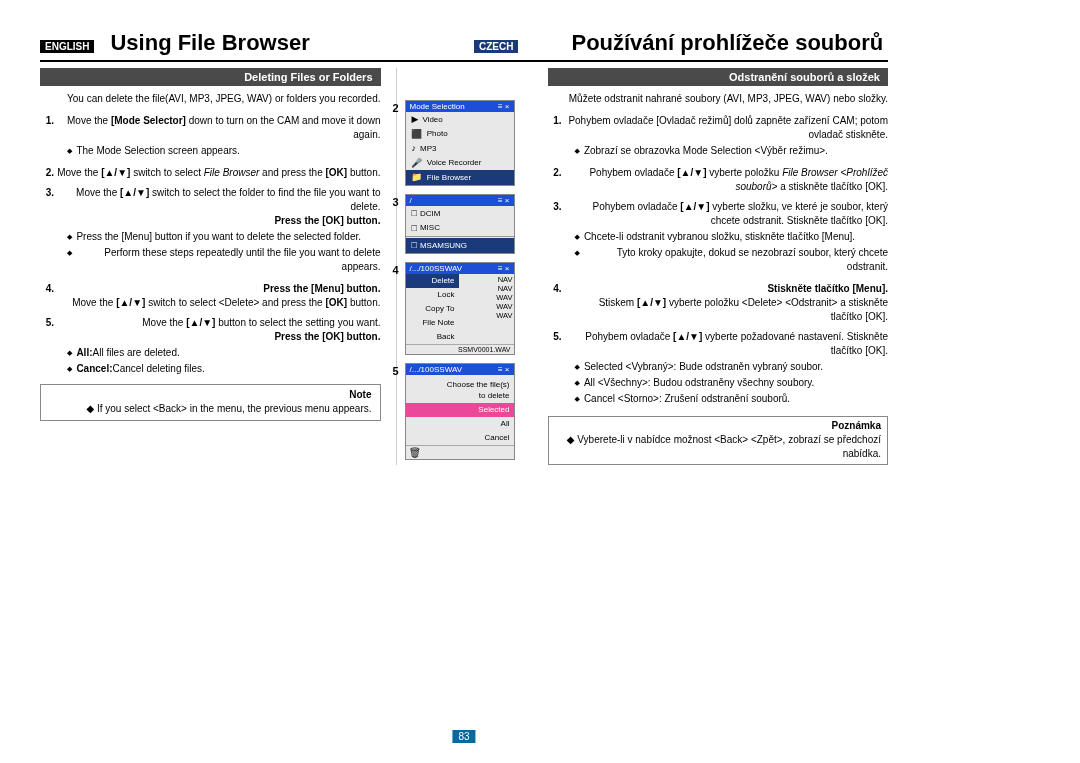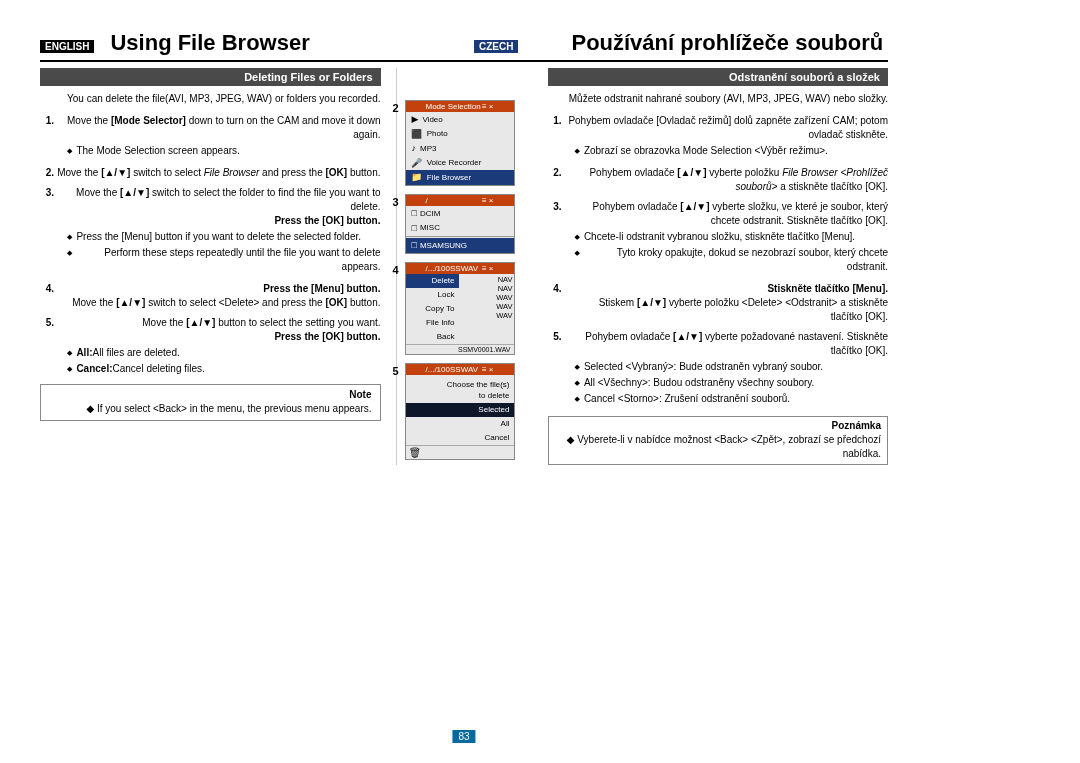--- a/index.html
+++ b/index.html
@@ -146,24 +146,24 @@
       font-weight: bold;
     }
     .screen {
       border: 1px solid #888;
       background: #e8e8e8;
       font-size: 8.5px;
       width: 110px;
       overflow: hidden;
     }
     .screen-title-bar {
-      background: #c2410c;
+      background: #1d4ed8;
       color: #fff;
       font-size: 8px;
-      padding: 1px 20px;
+      padding: 1px 4px;
       display: flex;
       justify-content: space-between;
     }
     .screen-item {
       padding: 1px 6px;
       display: flex;
       align-items: center;
       font-size: 8px;
       line-height: 1.4;
     }
@@ -321,21 +321,21 @@
         <div class="screen">
           <div class="screen-title-bar">
             <span>/.../100SSWAV</span>
             <span>≡ ×</span>
           </div>
           <div style="display:flex;">
             <div style="flex:1;">
               <div class="screen-menu-item highlighted">Delete</div>
               <div class="screen-menu-item">Lock</div>
               <div class="screen-menu-item">Copy To</div>
-              <div class="screen-menu-item">File Info</div>
+              <div class="screen-menu-item">File Note</div>
               <div class="screen-menu-item">Back</div>
             </div>
             <div style="flex:1; font-size:7.5px; padding:1px;">
               <div>NAV</div>
               <div>NAV</div>
               <div>WAV</div>
               <div>WAV</div>
               <div>WAV</div>
             </div>
           </div>
@@ -346,21 +346,21 @@
       <div class="screen-wrap" style="margin-top:8px;">
         <span class="screen-num">5</span>
         <div class="screen">
           <div class="screen-title-bar">
             <span>/.../100SSWAV</span>
             <span>≡ ×</span>
           </div>
           <div style="padding:4px 4px 2px 4px; font-size:8px; line-height:1.4;">
             Choose the file(s)<br>to delete
           </div>
-          <div class="screen-menu-item selected-bg" style="background:#0f172a; color:#fff;">Selected</div>
+          <div class="screen-menu-item selected-bg" style="background:#ec4899; color:#fff;">Selected</div>
           <div class="screen-menu-item">All</div>
           <div class="screen-menu-item">Cancel</div>
           <div style="font-size:7px; padding:1px 3px; border-top:1px solid #aaa; display:flex; align-items:center;">
             <span style="font-size:10px; margin-right:3px;">🗑</span>
           </div>
         </div>
       </div>
 
     </div>
 

